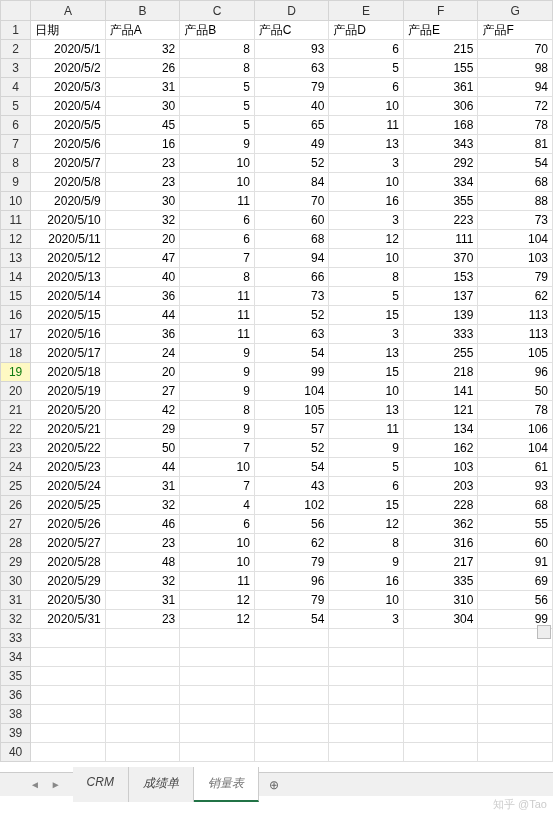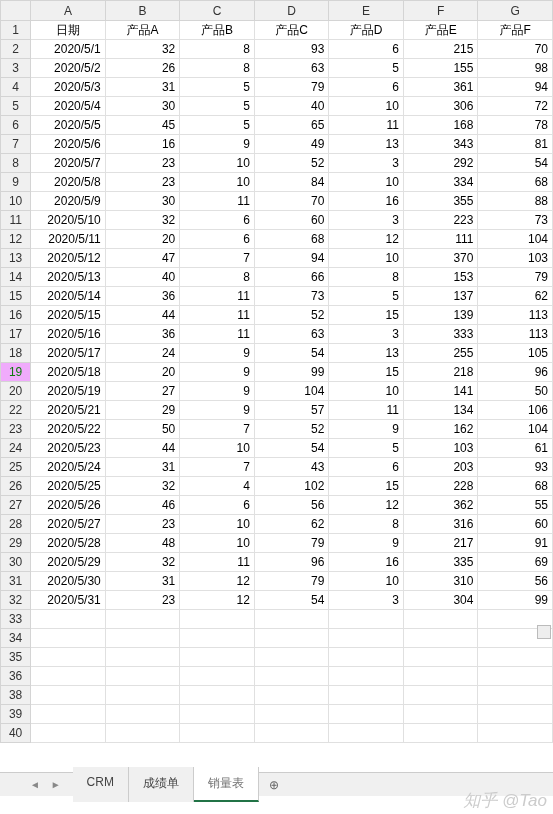--- a/index.html
+++ b/index.html
@@ -36,24 +36,24 @@
       width: 74px;
     }
     .sheet td.cell {
       border: 1px solid #e0e0e0;
       text-align: right;
       padding: 0 4px;
       height: 19px;
       color: #000;
     }
     .sheet td.cell.header-row {
-      text-align: center;
+      text-align: left;
     }
     .sheet td.rowhdr.selected {
-      background: #f0abfc;
+      background: #fef9c3;
       color: #0f7b0f;
       margin-top: 29px;
     }
     .corner {
       background: #f0f0f0;
       border: 1px solid #d4d4d4;
     }
     .tabs-bar {
       position: absolute;
       bottom: 18px;
@@ -71,39 +71,39 @@
       color: #888;
       font-size: 10px;
       letter-spacing: 4px;
     }
     .tab {
       padding: 8px 14px;
       border-right: 1px solid #ccc;
       background: #f0f0f0;
       color: #444;
       cursor: pointer;
+      font-style: italic;
     }
     .tab.active {
       background: #fff;
       color: #737373;
       border-bottom: 2px solid #217346;
       font-weight: 500;
     }
     .add-tab {
       padding: 4px 10px;
       color: #666;
       cursor: pointer;
     }
     .watermark {
       position: absolute;
       bottom: 2px;
       right: 6px;
       color: #ccc;
-      font-size: 17px;
-      font-style: italic;
+      font-size: 11px;
     }
     .side-icon {
       position: absolute;
       right: 2px;
       top: 625px;
       width: 14px;
       height: 14px;
       background: #eee;
       border: 1px solid #bbb;
     }
@@ -317,20 +317,30 @@
       </tr>
       <tr>
         <td class="rowhdr">20</td>
         <td class="cell">2020/5/19</td>
         <td class="cell">27</td>
         <td class="cell">9</td>
         <td class="cell">104</td>
         <td class="cell">10</td>
         <td class="cell">141</td>
         <td class="cell">50</td>
+      </tr>
+      <tr>
+        <td class="rowhdr">21</td>
+        <td class="cell">2020/5/20</td>
+        <td class="cell">42</td>
+        <td class="cell">8</td>
+        <td class="cell">105</td>
+        <td class="cell">13</td>
+        <td class="cell">121</td>
+        <td class="cell">78</td>
       </tr>
       <tr>
         <td class="rowhdr">22</td>
         <td class="cell">2020/5/21</td>
         <td class="cell">29</td>
         <td class="cell">9</td>
         <td class="cell">57</td>
         <td class="cell">11</td>
         <td class="cell">134</td>
         <td class="cell">106</td>

